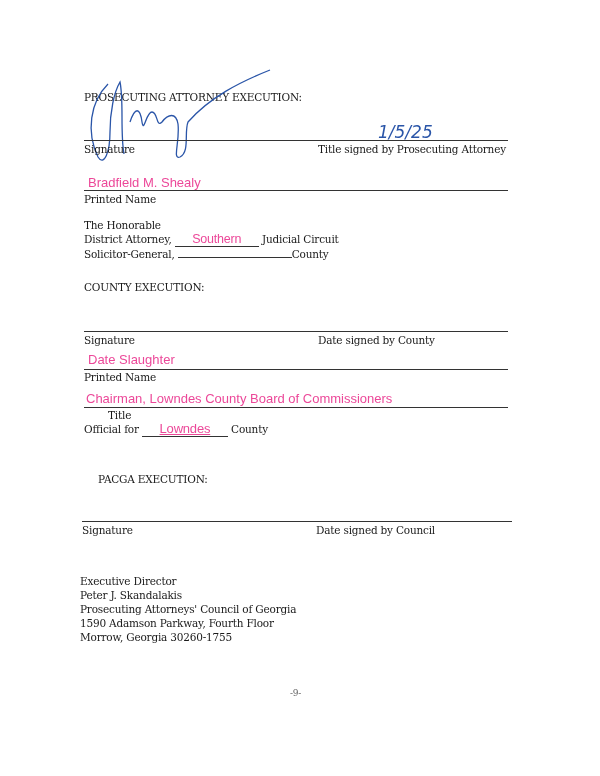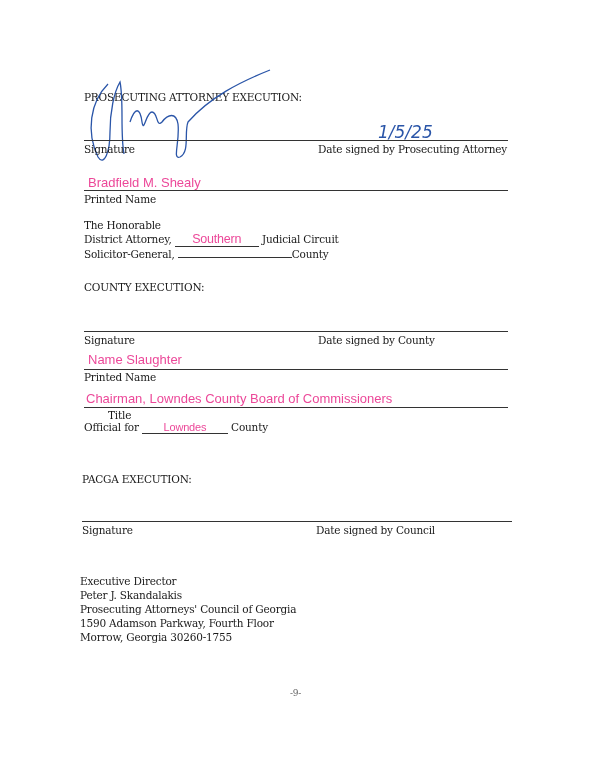--- a/index.html
+++ b/index.html
@@ -20,21 +20,21 @@
 <div class="abs serif" style="left:84px;top:91px;">PROSECUTING ATTORNEY EXECUTION:</div>
 
 <svg class="sig" viewBox="0 0 200 110">
   <path d="M28 22 C10 40, 6 70, 18 95 C24 105, 30 90, 30 70 C30 50, 34 30, 40 20 C44 40, 40 70, 44 92" fill="none" stroke="#2a55a8" stroke-width="1.3"></path>
   <path d="M50 60 C55 45, 60 45, 62 60 C64 72, 66 50, 72 50 C78 50, 76 66, 82 60 C88 52, 96 50, 98 62 C100 80, 92 98, 100 95 C110 90, 104 70, 108 60 C130 35, 160 20, 190 8" fill="none" stroke="#2a55a8" stroke-width="1.3"></path>
 </svg>
 
 <div class="abs date-hand" style="left:378px;top:122px;">1/5/25</div>
 <div class="line" style="left:84px;top:140px;width:424px;"></div>
 <div class="abs serif" style="left:84px;top:143px;">Signature</div>
-<div class="abs serif" style="left:318px;top:143px;">Date signed by Prosecuting Attorney</div>
+<div class="abs serif" style="left:318px;top:143px;">Title signed by Prosecuting Attorney</div>
 
 <div class="abs sans" style="left:88px;top:175px;">Bradfield M. Shealy</div>
 <div class="line" style="left:84px;top:190px;width:424px;"></div>
 <div class="abs serif" style="left:84px;top:193px;">Printed Name</div>
 
 <div class="abs serif" style="left:84px;top:219px;text-align:right;">The Honorable</div>
 <div class="abs serif" style="left:84px;top:232px;">
   <span>District Attorney,</span>
   <span class="uline sans" style="width:84px;font-size:12.5px;">Southern</span>
   <span>Judicial Circuit</span>
@@ -42,34 +42,34 @@
 <div class="abs serif" style="left:84px;top:246px;">
   <span>Solicitor-General,</span>
   <span class="uline" style="width:114px;height:11px;"></span><span>County</span>
 </div>
 
 <div class="abs serif" style="left:84px;top:281px;">COUNTY EXECUTION:</div>
 <div class="line" style="left:84px;top:331px;width:424px;"></div>
 <div class="abs serif" style="left:84px;top:334px;">Signature</div>
 <div class="abs serif" style="left:318px;top:334px;">Date signed by County</div>
 
-<div class="abs sans" style="left:88px;top:352px;">Name Slaughter</div>
+<div class="abs sans" style="left:88px;top:352px;">Date Slaughter</div>
 <div class="line" style="left:84px;top:369px;width:424px;"></div>
 <div class="abs serif" style="left:84px;top:371px;">Printed Name</div>
 
 <div class="abs sans" style="left:86px;top:391px;">Chairman, Lowndes County Board of Commissioners</div>
 <div class="line" style="left:84px;top:407px;width:424px;"></div>
 <div class="abs serif" style="left:84px;top:409px;margin-left:24px;">Title</div>
 <div class="abs serif" style="left:84px;top:421px;">
   <span>Official for</span>
-  <span class="uline sans" style="width:86px;font-size:11px;">Lowndes</span>
+  <span class="uline sans" style="width:86px;font-size:13px;text-decoration:underline;">Lowndes</span>
   <span>County</span>
 </div>
 
-<div class="abs serif" style="left:82px;top:473px;">PACGA EXECUTION:</div>
+<div class="abs serif" style="left:98px;top:473px;">PACGA EXECUTION:</div>
 <div class="line" style="left:82px;top:521px;width:430px;"></div>
 <div class="abs serif" style="left:82px;top:524px;">Signature</div>
 <div class="abs serif" style="left:316px;top:524px;">Date signed by Council</div>
 
 <div class="abs serif" style="left:80px;top:574px;line-height:14px;">
   <div>Executive Director</div>
   <div>Peter J. Skandalakis</div>
   <div>Prosecuting Attorneys' Council of Georgia</div>
   <div>1590 Adamson Parkway, Fourth Floor</div>
   <div>Morrow, Georgia 30260-1755</div>

